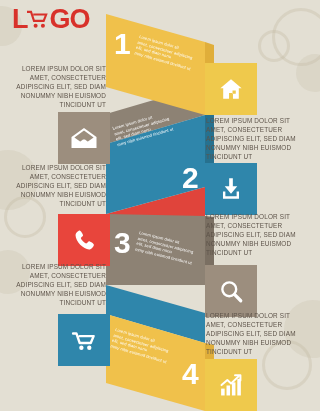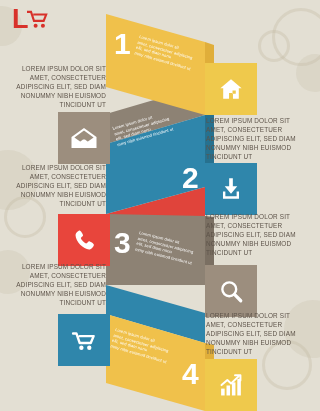--- a/index.html
+++ b/index.html
@@ -71,20 +71,21 @@
     <span class="ltr">L</span>
     <span class="cart-glyph">
       <svg viewBox="0 0 24 24" width="23" height="23">
         <g fill="#d8312a">
           <path d="M1 4h3.2l3.1 9.4h10.1l2.6-6.6H7.6" fill="none" stroke="#d8312a" stroke-width="2.2" stroke-linecap="square"></path>
           <circle cx="9" cy="18.6" r="2.1"></circle>
           <circle cx="16.6" cy="18.6" r="2.1"></circle>
         </g>
       </svg>
     </span>
+    <span class="ltr">GO</span>
   </div>
 
   <svg id="ribbons" viewBox="0 0 320 411">
 
     <polygon points="106,114 205,85 205,115 106,144" fill="#8d8274"></polygon>
 
     <polygon points="205,187 106,214 106,243 205,216" fill="#e0443b"></polygon>
 
     <polygon points="106,285 205,313 205,343 106,314" fill="#2f86ab"></polygon>
 

